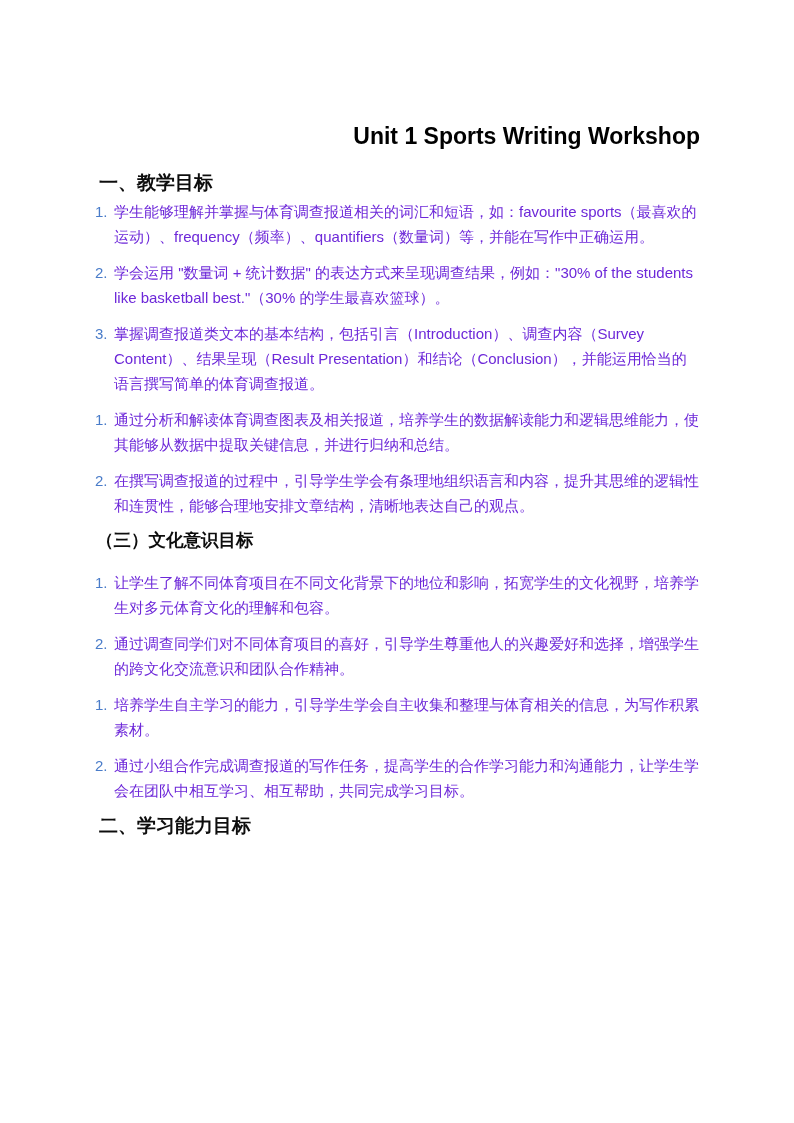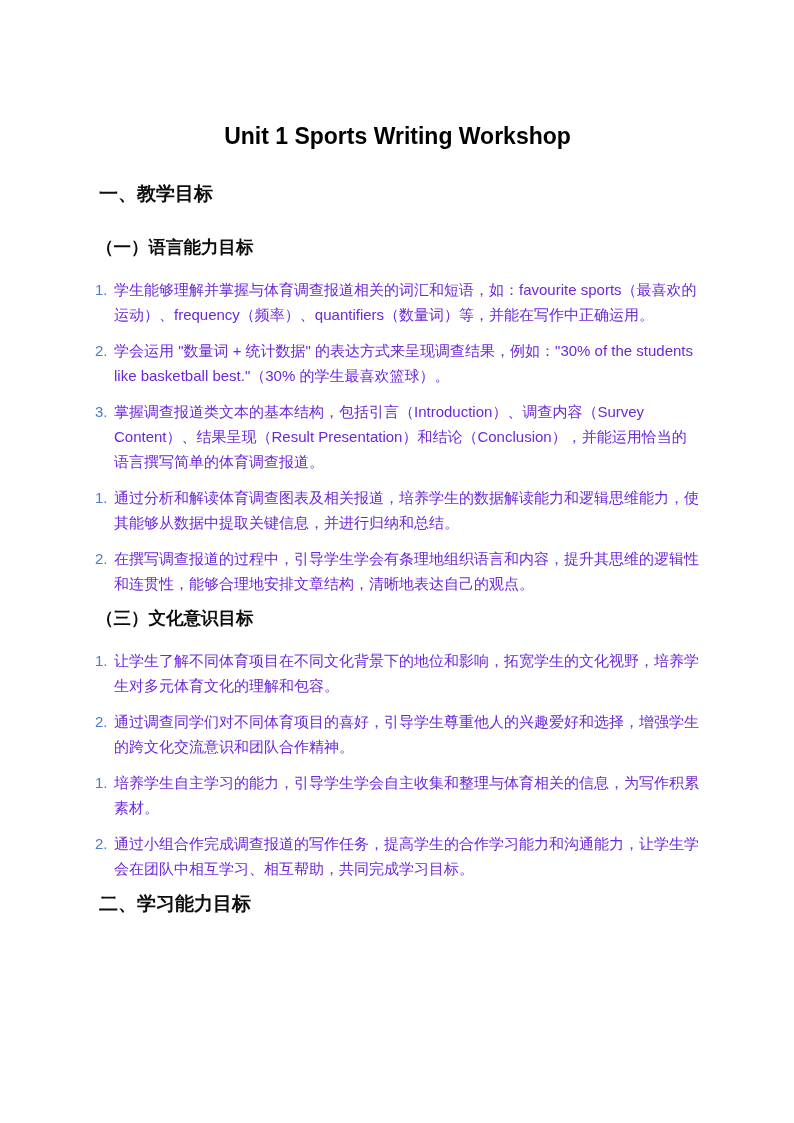--- a/index.html
+++ b/index.html
@@ -11,22 +11,22 @@
     padding: 122px 94px 0 95px;
     font-family: "Liberation Sans", "DejaVu Sans", sans-serif;
     color: #3d3d3d;
     overflow: hidden;
   }
   .doc-title {
     font-size: 23px;
     line-height: 28px;
     font-weight: 700;
     color: #000000;
-    text-align: center;
-    margin: 0 0 32px 0;
+    text-align: right;
+    margin: 0 0 21px 0;
   }
   .section-heading {
     font-size: 19px;
     line-height: 24px;
     font-weight: 700;
     color: #0d0d0d;
     margin: 4px;
   }
   .section-heading.section-followup {
     margin-top: 7px;
@@ -65,21 +65,20 @@
 </style>
 </head>
 <body>
 
 <div class="page">
 
   <h1 class="doc-title">Unit 1 Sports Writing Workshop</h1>
 
   <h2 class="section-heading">一、教学目标</h2>
 
-  <h3 class="subsection-heading">（一）语言能力目标</h3>
   <ol class="goal-list">
     <li class="goal-item">
       <span class="goal-num">1.</span>
       <span class="goal-text">学生能够理解并掌握与体育调查报道相关的词汇和短语，如：favourite sports（最喜欢的运动）、frequency（频率）、quantifiers（数量词）等，并能在写作中正确运用。</span>
     </li>
     <li class="goal-item">
       <span class="goal-num">2.</span>
       <span class="goal-text">学会运用 "数量词 + 统计数据" 的表达方式来呈现调查结果，例如："30% of the students like basketball best."（30% 的学生最喜欢篮球）。</span>
     </li>
     <li class="goal-item">

